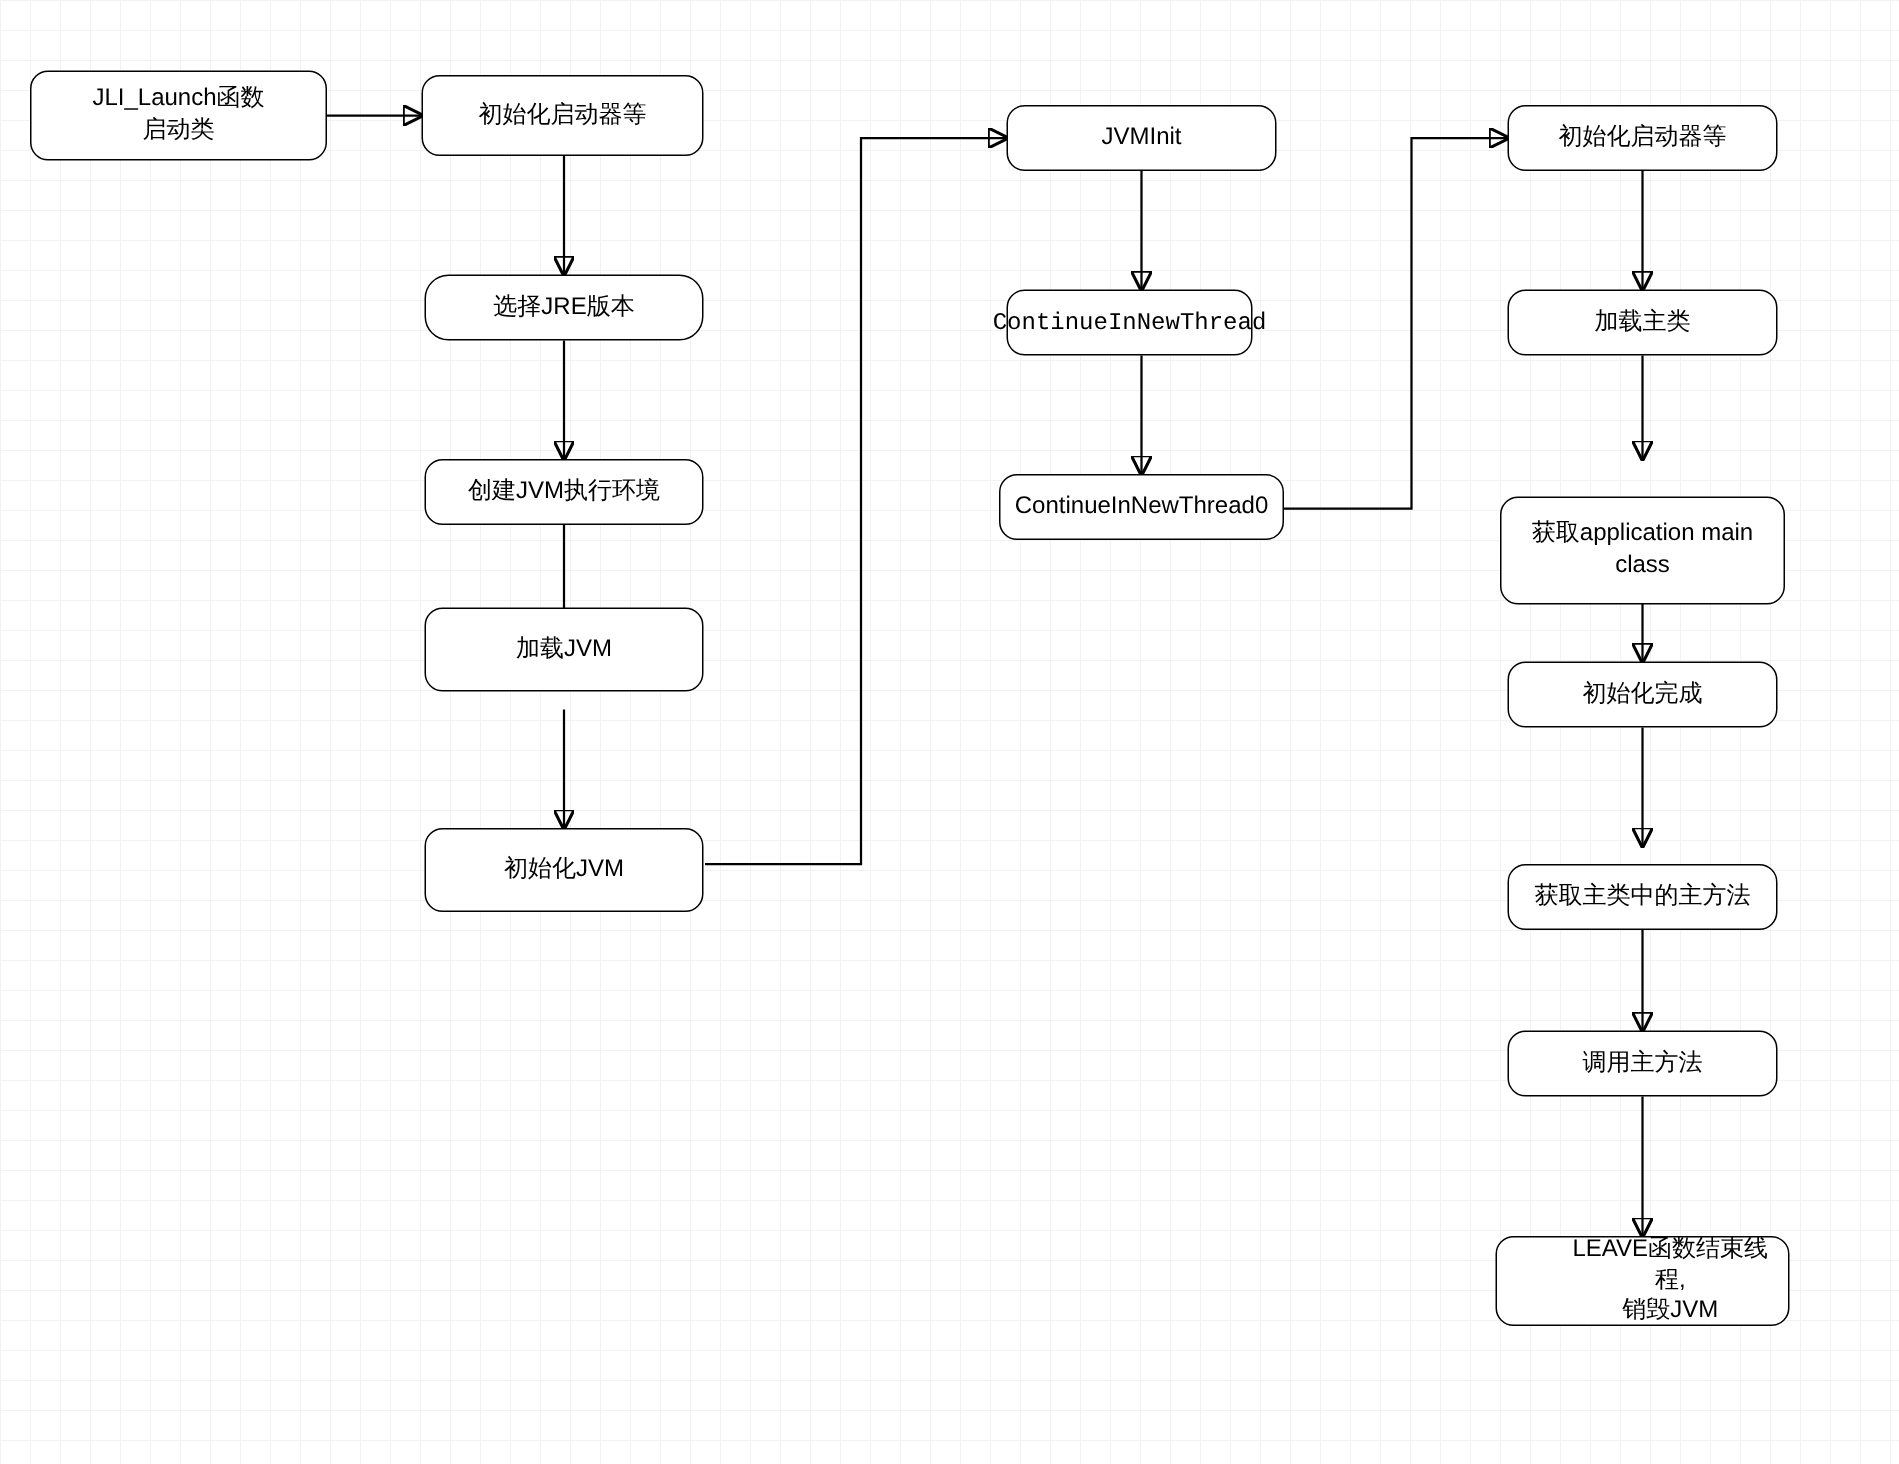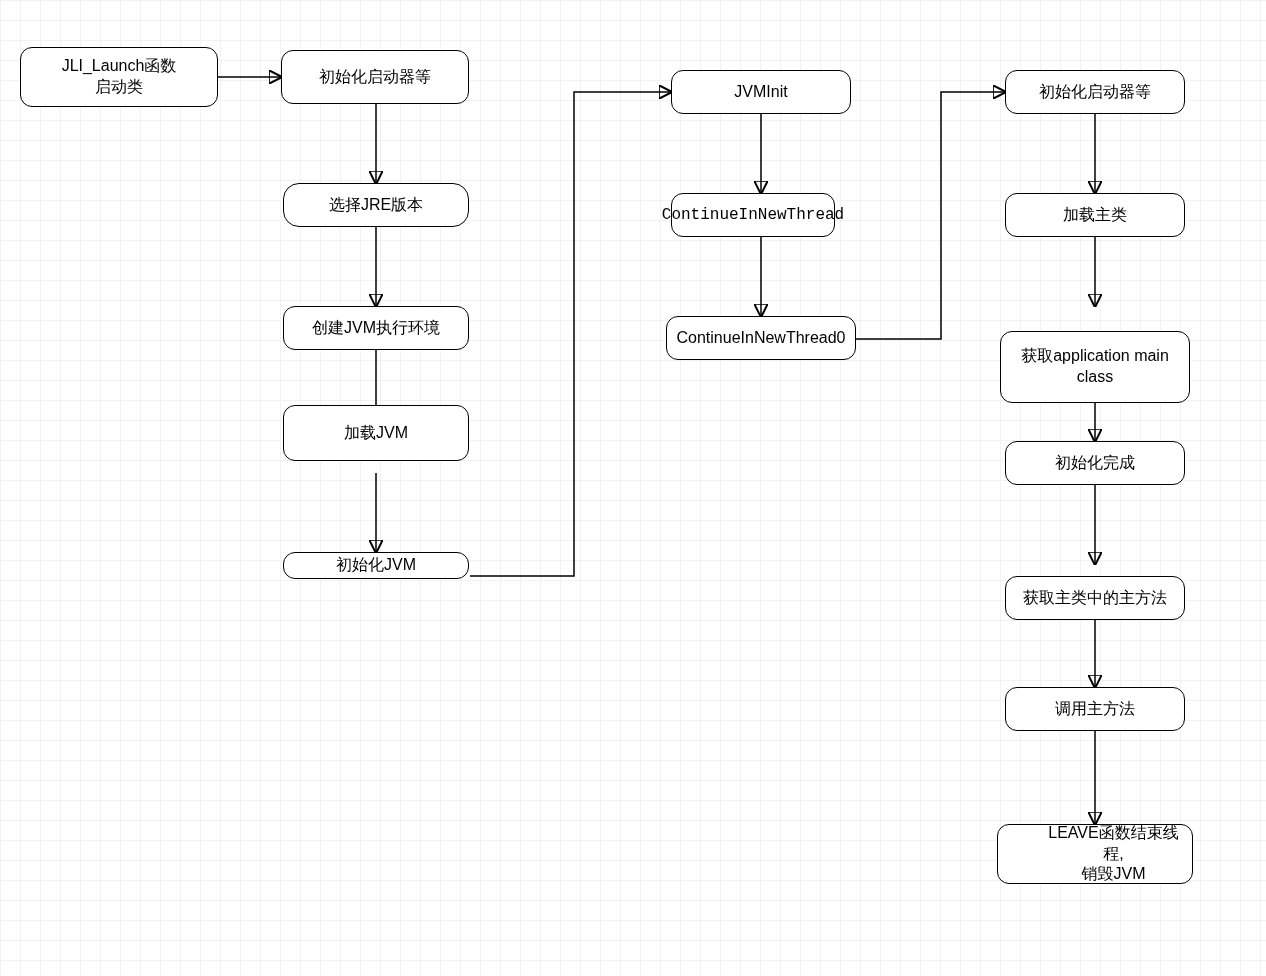--- a/index.html
+++ b/index.html
@@ -96,21 +96,21 @@
 </div>
 <div class="node" style="left:283px; top:183px; width:186px; height:44px;border-radius:16px;">
   <span>选择JRE版本</span>
 </div>
 <div class="node" style="left:283px; top:306px; width:186px; height:44px;">
   <span>创建JVM执行环境</span>
 </div>
 <div class="node" style="left:283px; top:405px; width:186px; height:56px;">
   <span>加载JVM</span>
 </div>
-<div class="node" style="left:283px; top:552px; width:186px; height:27px;">
+<div class="node" style="left:283px; top:552px; width:186px; height:56px;">
   <span>初始化JVM</span>
 </div>
 
 <div class="node" style="left:671px; top:70px; width:180px; height:44px;">
   <span>JVMInit</span>
 </div>
 <div class="node" style="left:671px; top:193px; width:164px; height:44px;font-family:Liberation Mono, monospace;">
   <span>ContinueInNewThread</span>
 </div>
 <div class="node" style="left:666px; top:316px; width:190px; height:44px;">

